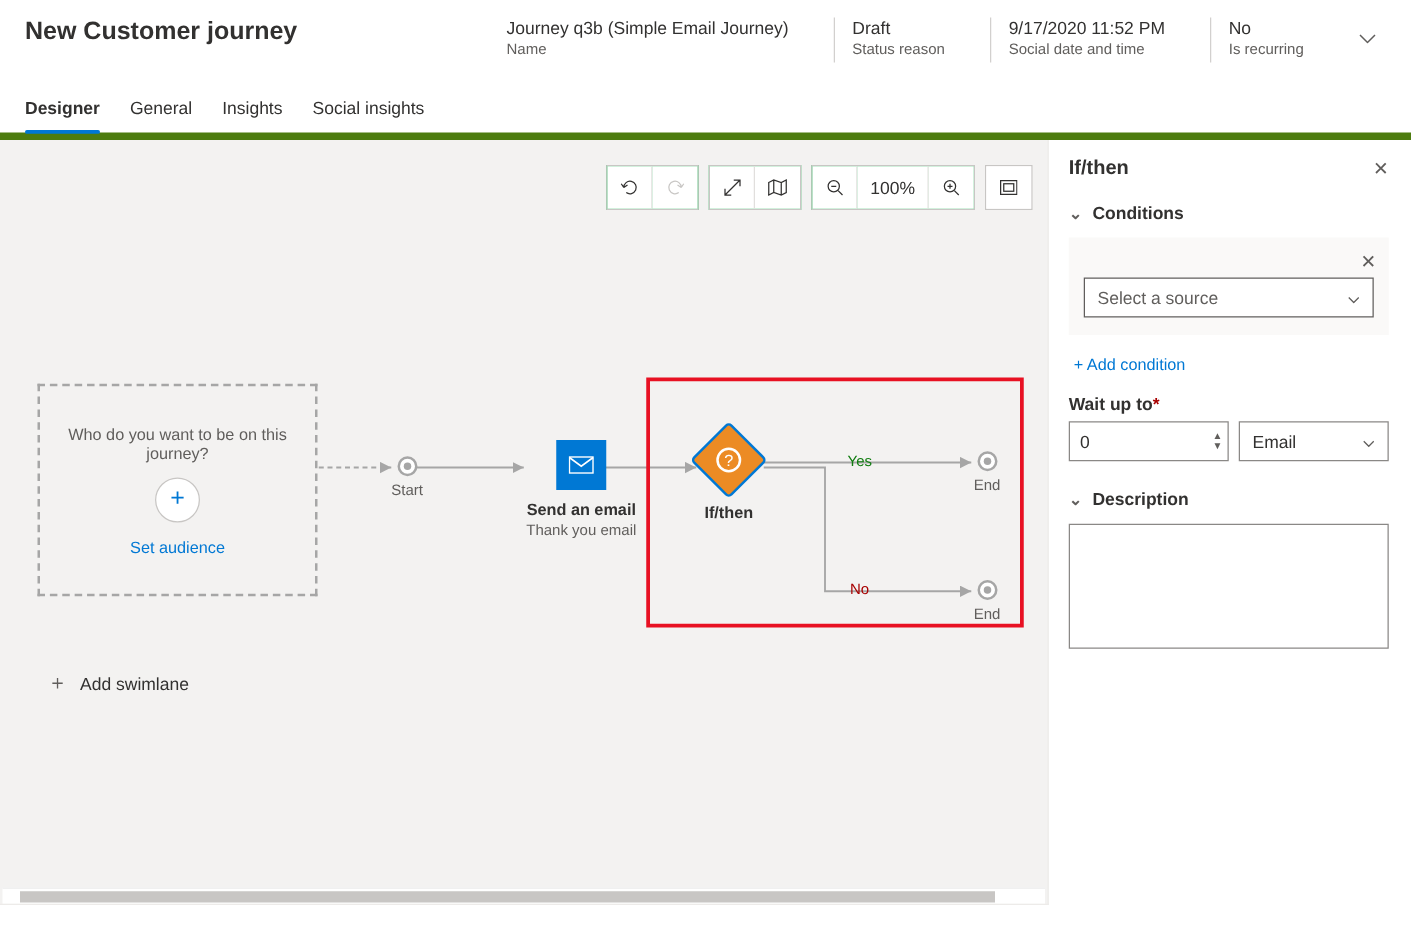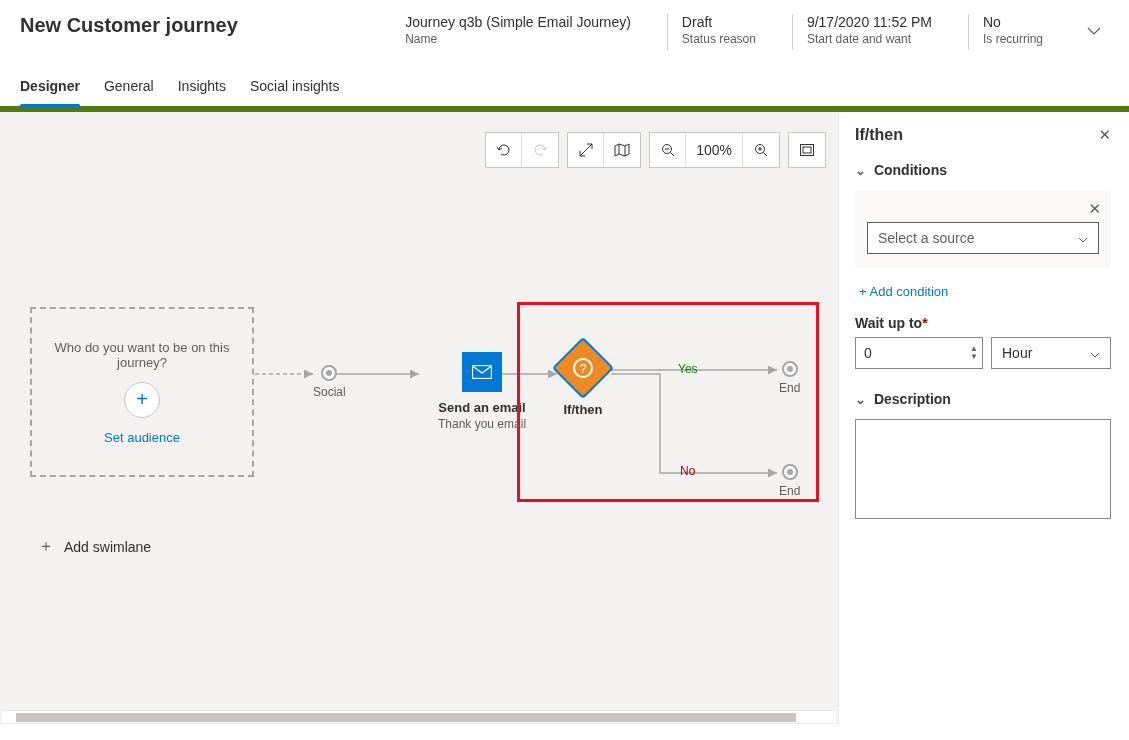--- a/index.html
+++ b/index.html
@@ -24,21 +24,21 @@
   .tb-btn.disabled { color: #c8c6c4; }
   .tb-btn.wide { width: auto; padding: 0 10px; }
   .audience-box { position: absolute; top: 195px; left: 30px; width: 224px; height: 170px; border: 2px dashed #a6a6a6; display: flex; flex-direction: column; align-items: center; justify-content: center; gap: 12px; }
   .audience-title { font-size: 13px; color: #605e5c; text-align: center; padding: 0 18px; }
   .plus-circle { width: 36px; height: 36px; border-radius: 50%; border: 1px solid #c8c6c4; display: flex; align-items: center; justify-content: center; color: #0078d4; font-size: 20px; background: #fff; cursor: pointer; font-weight: 300; }
   .set-audience { color: #0078d4; font-size: 13px; cursor: pointer; }
   .start-node { position: absolute; top: 253px; left: 313px; display: flex; flex-direction: column; align-items: center; }
   .circle-node { width: 16px; height: 16px; border: 2px solid #a6a6a6; border-radius: 50%; background: #fff; }
   .circle-node .inner { width: 6px; height: 6px; border-radius: 50%; background: #a6a6a6; margin: 3px auto; }
   .node-label { font-size: 12px; color: #605e5c; margin-top: 4px; }
-  .email-node { position: absolute; top: 240px; left: 438px; display: flex; flex-direction: column; align-items: center; }
+  .email-node { position: absolute; top: 240px; left: 421px; display: flex; flex-direction: column; align-items: center; }
   .email-icon { width: 40px; height: 40px; background: #0078d4; display: flex; align-items: center; justify-content: center; }
   .email-title { font-size: 13px; font-weight: 600; margin-top: 8px; }
   .email-sub { font-size: 12px; color: #605e5c; margin-top: 2px; }
   .highlight-box { position: absolute; top: 190px; left: 517px; width: 302px; height: 200px; border: 3px solid #e81123; pointer-events: none; z-index: 1; }
   .ifthen-node { position: absolute; top: 234px; left: 561px; display: flex; flex-direction: column; align-items: center; z-index: 2; }
   .diamond { width: 44px; height: 44px; background: #ec8b24; border: 2px solid #0078d4; transform: rotate(45deg); display: flex; align-items: center; justify-content: center; border-radius: 4px; position: relative; }
   .diamond .q { transform: rotate(-45deg); color: #fff; width: 20px; height: 20px; border: 2px solid #fff; border-radius: 50%; display: flex; align-items: center; justify-content: center; font-size: 13px; }
   .ifthen-label { font-size: 13px; font-weight: 600; margin-top: 12px; }
   .end-node { position: absolute; display: flex; flex-direction: column; align-items: center; }
   .end-yes { top: 249px; left: 779px; }
@@ -81,21 +81,21 @@
   <div class="meta-block first">
     <div class="meta-value">Journey q3b (Simple Email Journey)</div>
     <div class="meta-label">Name</div>
   </div>
   <div class="meta-block">
     <div class="meta-value">Draft</div>
     <div class="meta-label">Status reason</div>
   </div>
   <div class="meta-block">
     <div class="meta-value">9/17/2020 11:52 PM</div>
-    <div class="meta-label">Start date and want</div>
+    <div class="meta-label">Social date and time</div>
   </div>
   <div class="meta-block">
     <div class="meta-value">No</div>
     <div class="meta-label">Is recurring</div>
   </div>
   <div class="expand-chevron">
     <svg width="14" height="8" viewBox="0 0 14 8">
         <path d="M1 1l6 6 6-6" fill="none" stroke="#605e5c" stroke-width="1.2"></path>
       </svg>
   </div>
@@ -177,21 +177,21 @@
     <div class="audience-box">
       <div class="audience-title">Who do you want to be on this journey?</div>
       <div class="plus-circle">+</div>
       <div class="set-audience">Set audience</div>
     </div>
 
     <div class="start-node">
       <div class="circle-node">
           <div class="inner"></div>
         </div>
-      <div class="node-label">Social</div>
+      <div class="node-label">Start</div>
     </div>
 
     <div class="email-node">
       <div class="email-icon">
         <svg width="20" height="14" viewBox="0 0 20 14">
             <rect x="0.5" y="0.5" width="19" height="13" fill="none" stroke="#fff" stroke-width="1.3"></rect>
             <path d="M0.5 1L10 8L19.5 1" fill="none" stroke="#fff" stroke-width="1.3"></path>
           </svg>
       </div>
       <div class="email-title">Send an email</div>
@@ -262,21 +262,21 @@
     </div>
     <div class="wait-row">
       <div class="num-input">
         <span class="val">0</span>
         <div class="spinner">
           <span>▲</span>
           <span>▼</span>
         </div>
       </div>
       <div class="unit-select">
-        <span>Hour</span>
+        <span>Email</span>
         <span><svg width="10" height="6" viewBox="0 0 10 6">
               <path d="M1 1l4 4 4-4" fill="none" stroke="#605e5c"></path>
             </svg></span>
       </div>
     </div>
 
     <div class="section-head">
       <span class="chev">⌄</span>
       <span>Description</span>
     </div>

